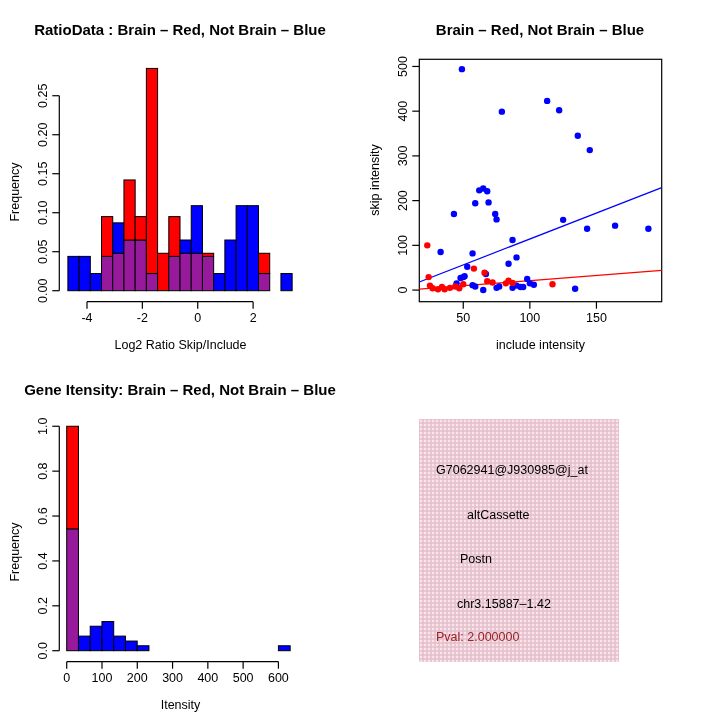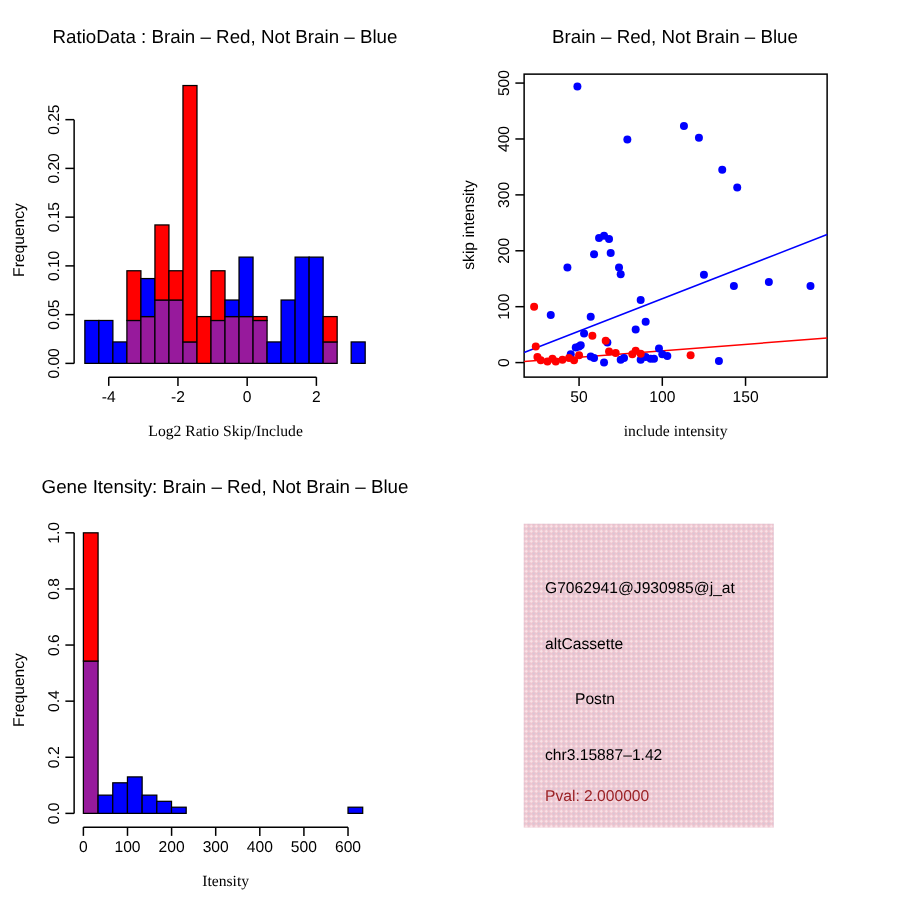--- a/index.html
+++ b/index.html
@@ -1,23 +1,23 @@
 <!DOCTYPE html>
 <html><head>
 <meta charset="utf-8">
 <style>
   html,body{margin:0;padding:0;background:#ffffff;}
   #figure{position:relative;width:720px;height:720px;background:#ffffff;
           font-family:"Liberation Sans",sans-serif;overflow:hidden;}
   .panel{position:absolute;width:360px;height:360px;}
   .panel svg{position:absolute;left:0;top:0;}
   .title{position:absolute;left:10px;width:340px;top:21px;text-align:center;
-         font-weight:normal;font-size:15px;color:#000;white-space:nowrap;}
+         font-weight:bold;font-size:15px;color:#000;white-space:nowrap;}
   .xlabel{position:absolute;left:59px;width:243px;top:338px;text-align:center;
-          font-size:12.5px;color:#000;font-family:Liberation Serif, serif;}
+          font-size:12.5px;color:#000;}
   .ylabel{position:absolute;left:15px;top:190px;transform:translate(-50%,-50%) rotate(-90deg);
           font-size:12.5px;color:#000;white-space:nowrap;}
   .info-box{position:absolute;left:59px;top:59px;width:200px;height:243px;
             background-color:#EFC5CF;
             background-image:radial-gradient(rgba(255,255,255,0.55) 1px, transparent 1px),
                              radial-gradient(rgba(176,196,222,0.35) 1px, transparent 1px);
             background-size:4px 4px;background-position:0 0,2px 2px;}
   .info-line{position:absolute;left:17px;font-size:12.5px;white-space:nowrap;color:#000;}
   svg text{fill:#000000;stroke:none;}
 </style>
@@ -248,20 +248,20 @@
           <text x="43.3" y="66.25777777777779" text-anchor="middle" font-size="12.5" dominant-baseline="central" transform="rotate(-90 43.3 66.25777777777779)">1.0</text>
         </g>
       </svg>
     <div class="xlabel">Itensity</div>
     <div class="ylabel" style="top:192px">Frequency</div>
   </div>
 
   <div class="panel" style="left:360px;top:360px">
     <div class="info-box" style="background-color: rgb(239, 197, 207);">
       <div class="info-line" style="top: 44px; color: rgb(0, 0, 0);">G7062941@J930985@j_at</div>
-      <div class="info-line" style="top: 89px; color: rgb(0, 0, 0);">altCassette</div>
+      <div class="info-line" style="top: 89px; color: rgb(0, 0, 0); padding-left: 31px;">altCassette</div>
       <div class="info-line" style="top: 133px; color: rgb(0, 0, 0); margin-left: 24px;">Postn</div>
-      <div class="info-line" style="top: 178px; color: rgb(0, 0, 0);">chr3.15887–1.42</div>
+      <div class="info-line" style="top: 178px; color: rgb(0, 0, 0); padding-left: 21px;">chr3.15887–1.42</div>
       <div class="info-line" style="top: 211px; color: rgb(155, 34, 38); text-align: center;">Pval: 2.000000</div>
     </div>
   </div>
 
 </div>
 
 </body></html>

